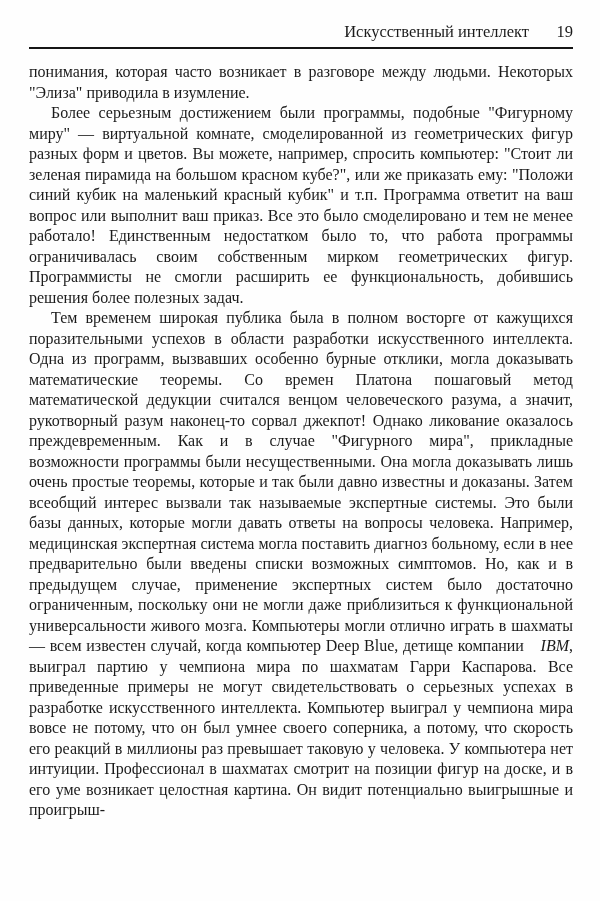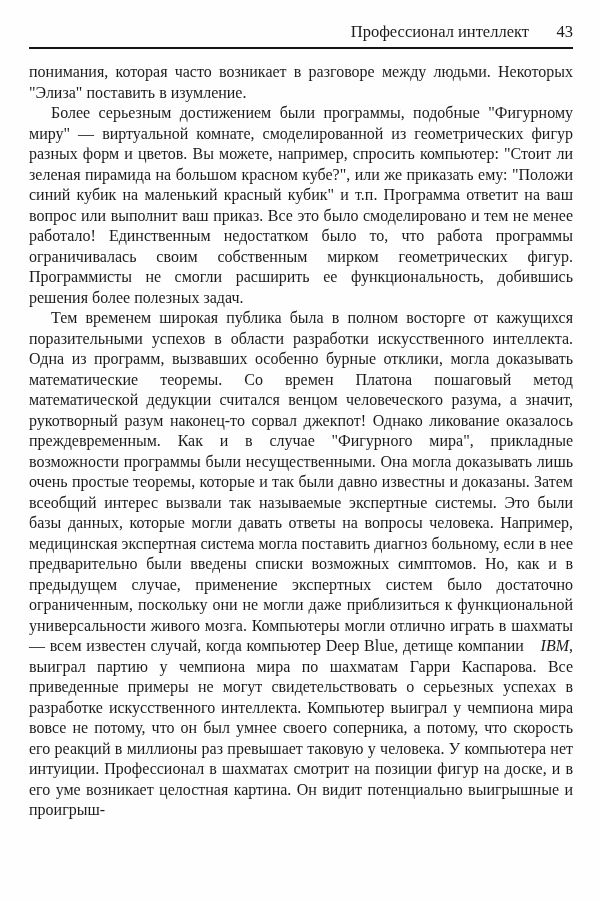--- a/index.html
+++ b/index.html
@@ -50,22 +50,22 @@
   .italic {
     font-style: italic;
     margin-left: 12px;
   }
 </style>
 </head>
 <body>
 
 <div class="page">
   <div class="header">
-    <span class="running-title">Профессионал интеллект</span>
-    <span class="page-number">43</span>
+    <span class="running-title">Искусственный интеллект</span>
+    <span class="page-number">19</span>
   </div>
   <div class="header-rule"></div>
   <div class="text-block">
-      <p class="para"><span>понимания, которая часто возникает в разговоре между людьми. Некоторых "Элиза" поставить в изумление.</span></p>
+      <p class="para"><span>понимания, которая часто возникает в разговоре между людьми. Некоторых "Элиза" приводила в изумление.</span></p>
       <p class="para indent"><span>Более серьезным достижением были программы, подобные "Фигурному миру" — виртуальной комнате, смоделированной из геометрических фигур разных форм и цветов. Вы можете, например, спросить компьютер: "Стоит ли зеленая пирамида на большом красном кубе?", или же приказать ему: "Положи синий кубик на маленький красный кубик" и т.п. Программа ответит на ваш вопрос или выполнит ваш приказ. Все это было смоделировано и тем не менее работало! Единственным недостатком было то, что работа программы ограничивалась своим собственным мирком геометрических фигур. Программисты не смогли расширить ее функциональность, добившись решения более полезных задач.</span></p>
       <p class="para indent"><span>Тем временем широкая публика была в полном восторге от кажущихся поразительными успехов в области разработки искусственного интеллекта. Одна из программ, вызвавших особенно бурные отклики, могла доказывать математические теоремы. Со времен Платона пошаговый метод математической дедукции считался венцом человеческого разума, а значит, рукотворный разум наконец-то сорвал джекпот! Однако ликование оказалось преждевременным. Как и в случае "Фигурного мира", прикладные возможности программы были несущественными. Она могла доказывать лишь очень простые теоремы, которые и так были давно известны и доказаны. Затем всеобщий интерес вызвали так называемые экспертные системы. Это были базы данных, которые могли давать ответы на вопросы человека. Например, медицинская экспертная система могла поставить диагноз больному, если в нее предварительно были введены списки возможных симптомов. Но, как и в предыдущем случае, применение экспертных систем было достаточно ограниченным, поскольку они не могли даже приблизиться к функциональной универсальности живого мозга. Компьютеры могли отлично играть в шахматы — всем известен случай, когда компьютер Deep Blue, детище компании </span><span class="italic">IBM</span><span>, выиграл партию у чемпиона мира по шахматам Гарри Каспарова. Все приведенные примеры не могут свидетельствовать о серьезных успехах в разработке искусственного интеллекта. Компьютер выиграл у чемпиона мира вовсе не потому, что он был умнее своего соперника, а потому, что скорость его реакций в миллионы раз превышает таковую у человека. У компьютера нет интуиции. Профессионал в шахматах смотрит на позиции фигур на доске, и в его уме возникает целостная картина. Он видит потенциально выигрышные и проигрыш-</span></p>
     </div>
 </div>
 
 </body></html>

